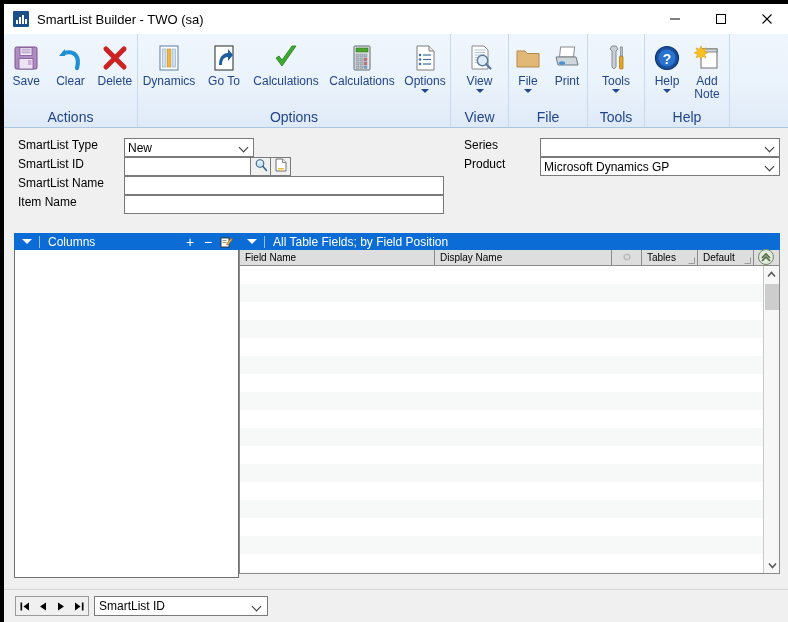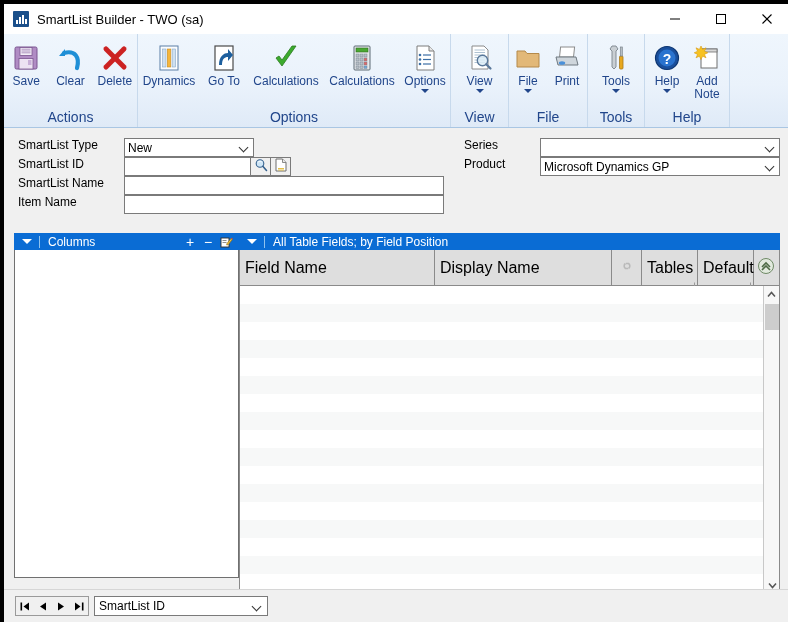--- a/index.html
+++ b/index.html
@@ -167,25 +167,25 @@
 
   .fields-panel {
     position: absolute; left: 235px; top: 105px;
     width: 541px; height: 345px;
   }
   .fp-head {
     height: 17px; background: #0a6cd4; display:flex; align-items:center;
     color: #fff; font-size: 12px;
   }
   .colhead {
-    height: 36px; background: #dedede;
+    height: 16px; background: #dedede;
     border-left: 1px solid #8a8a8a; border-right: 1px solid #8a8a8a;
     border-bottom: 1px solid #8a8a8a;
     box-sizing: border-box;
-    display: flex; align-items: stretch; font-size: 16px;
+    display: flex; align-items: stretch; font-size: 10px;
   }
   .ch {
     display:flex; align-items:center; padding-left:5px;
     box-sizing: border-box;
     border-right: 1px solid #8a8a8a;
     position: relative;
   }
   .ch.last { border-right: none; }
   .resize-grip {
     position:absolute; right: 2px; bottom: 2px;

